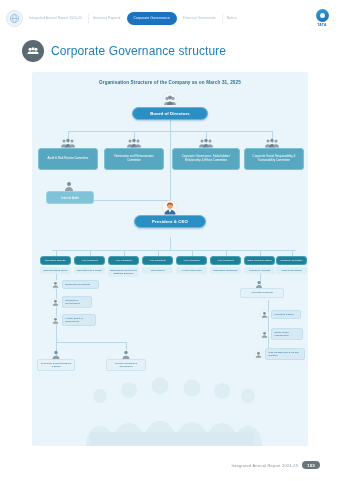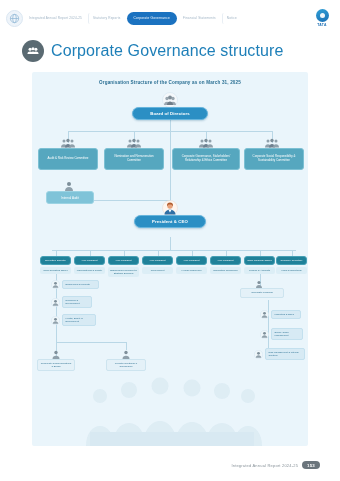--- a/index.html
+++ b/index.html
@@ -55,21 +55,21 @@
   .page-title-row {
     position: absolute; top: 40px; left: 22px; right: 20px;
     display: flex; align-items: center; gap: 7px;
   }
   .title-badge {
     width: 22px; height: 22px; border-radius: 50%;
     background: #5a6a72; display: flex; align-items: center; justify-content: center;
     flex: 0 0 auto;
   }
   .title-badge svg { width: 14px; height: 14px; }
-  .page-title { font-size: 16px; color: #1e7fb8; letter-spacing: .1px; white-space: nowrap; }
+  .page-title { font-size: 12px; color: #1e7fb8; letter-spacing: .1px; white-space: nowrap; }
 
   
   .panel {
     position: absolute; left: 32px; top: 72px; width: 276px; height: 374px;
     background: #eaf5fb; border-radius: 2px; overflow: hidden;
   }
   .panel-heading {
     position: absolute; top: 8px; left: 0; width: 100%;
     text-align: center; font-size: 4.6px; color: #2a6f93; font-weight: bold;
     letter-spacing: .15px;

